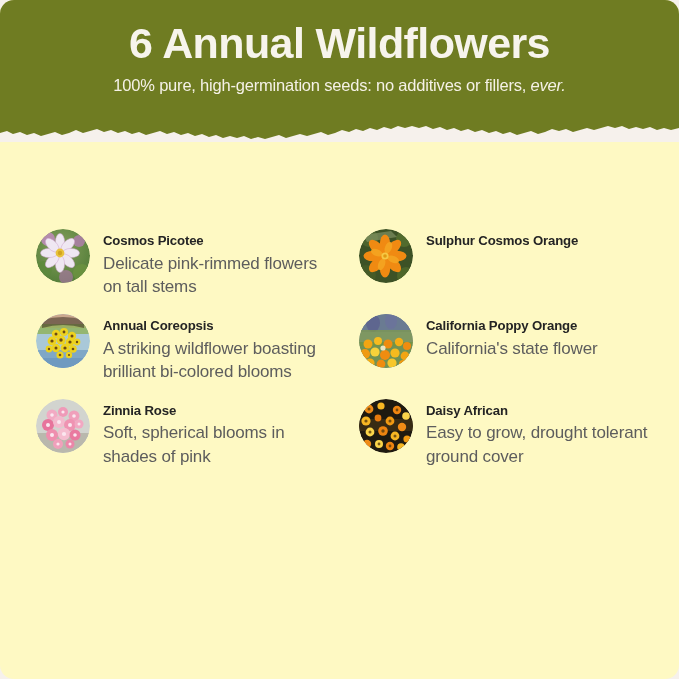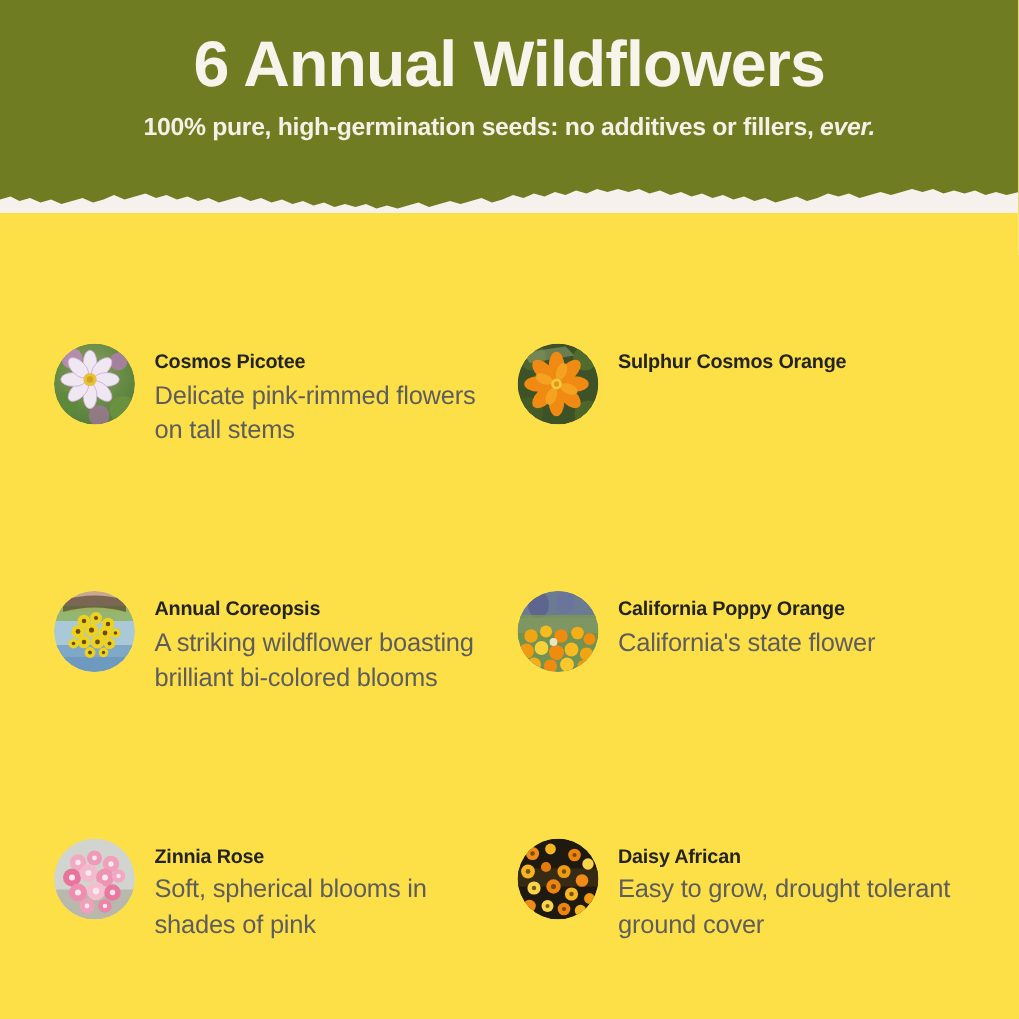--- a/index.html
+++ b/index.html
@@ -13,22 +13,23 @@
   body {
     background: #f6f1ec;
     font-family: "Liberation Sans", sans-serif;
     -webkit-font-smoothing: antialiased;
   }
 
   .page {
     position: relative;
     width: 679px;
     height: 679px;
-    background: #fde047;
+    background: #fef9c3;
     overflow: hidden;
+    border-radius: 14px;
   }
 
   
   .banner {
     position: absolute;
     top: 0; left: 0;
     width: 679px;
     height: 142px;
     background: #6f7c22;
     overflow: hidden;
@@ -48,21 +49,21 @@
     font-weight: bold;
     letter-spacing: -0.6px;
     line-height: 1.0;
     white-space: nowrap;
   }
 
   .banner-sub {
     margin-top: 11px;
     color: #f5f1e6;
     font-size: 16.5px;
-    font-weight: bold;
+    font-weight: normal;
     letter-spacing: -0.2px;
     line-height: 1.2;
     white-space: nowrap;
   }
 
   .banner-sub em {
     font-style: italic;
   }
 
   
@@ -79,20 +80,21 @@
   .grid {
     position: absolute;
     top: 228px;
     left: 0;
     width: 679px;
     display: grid;
     grid-template-columns: 309px 309px;
     column-gap: 0px;
     row-gap: 94px;
     padding-left: 36px;
+    gap: 14px;
   }
 
   .item {
     display: flex;
     align-items: flex-start;
     gap: 13px;
     min-height: 56px;
   }
 
   .thumb {

